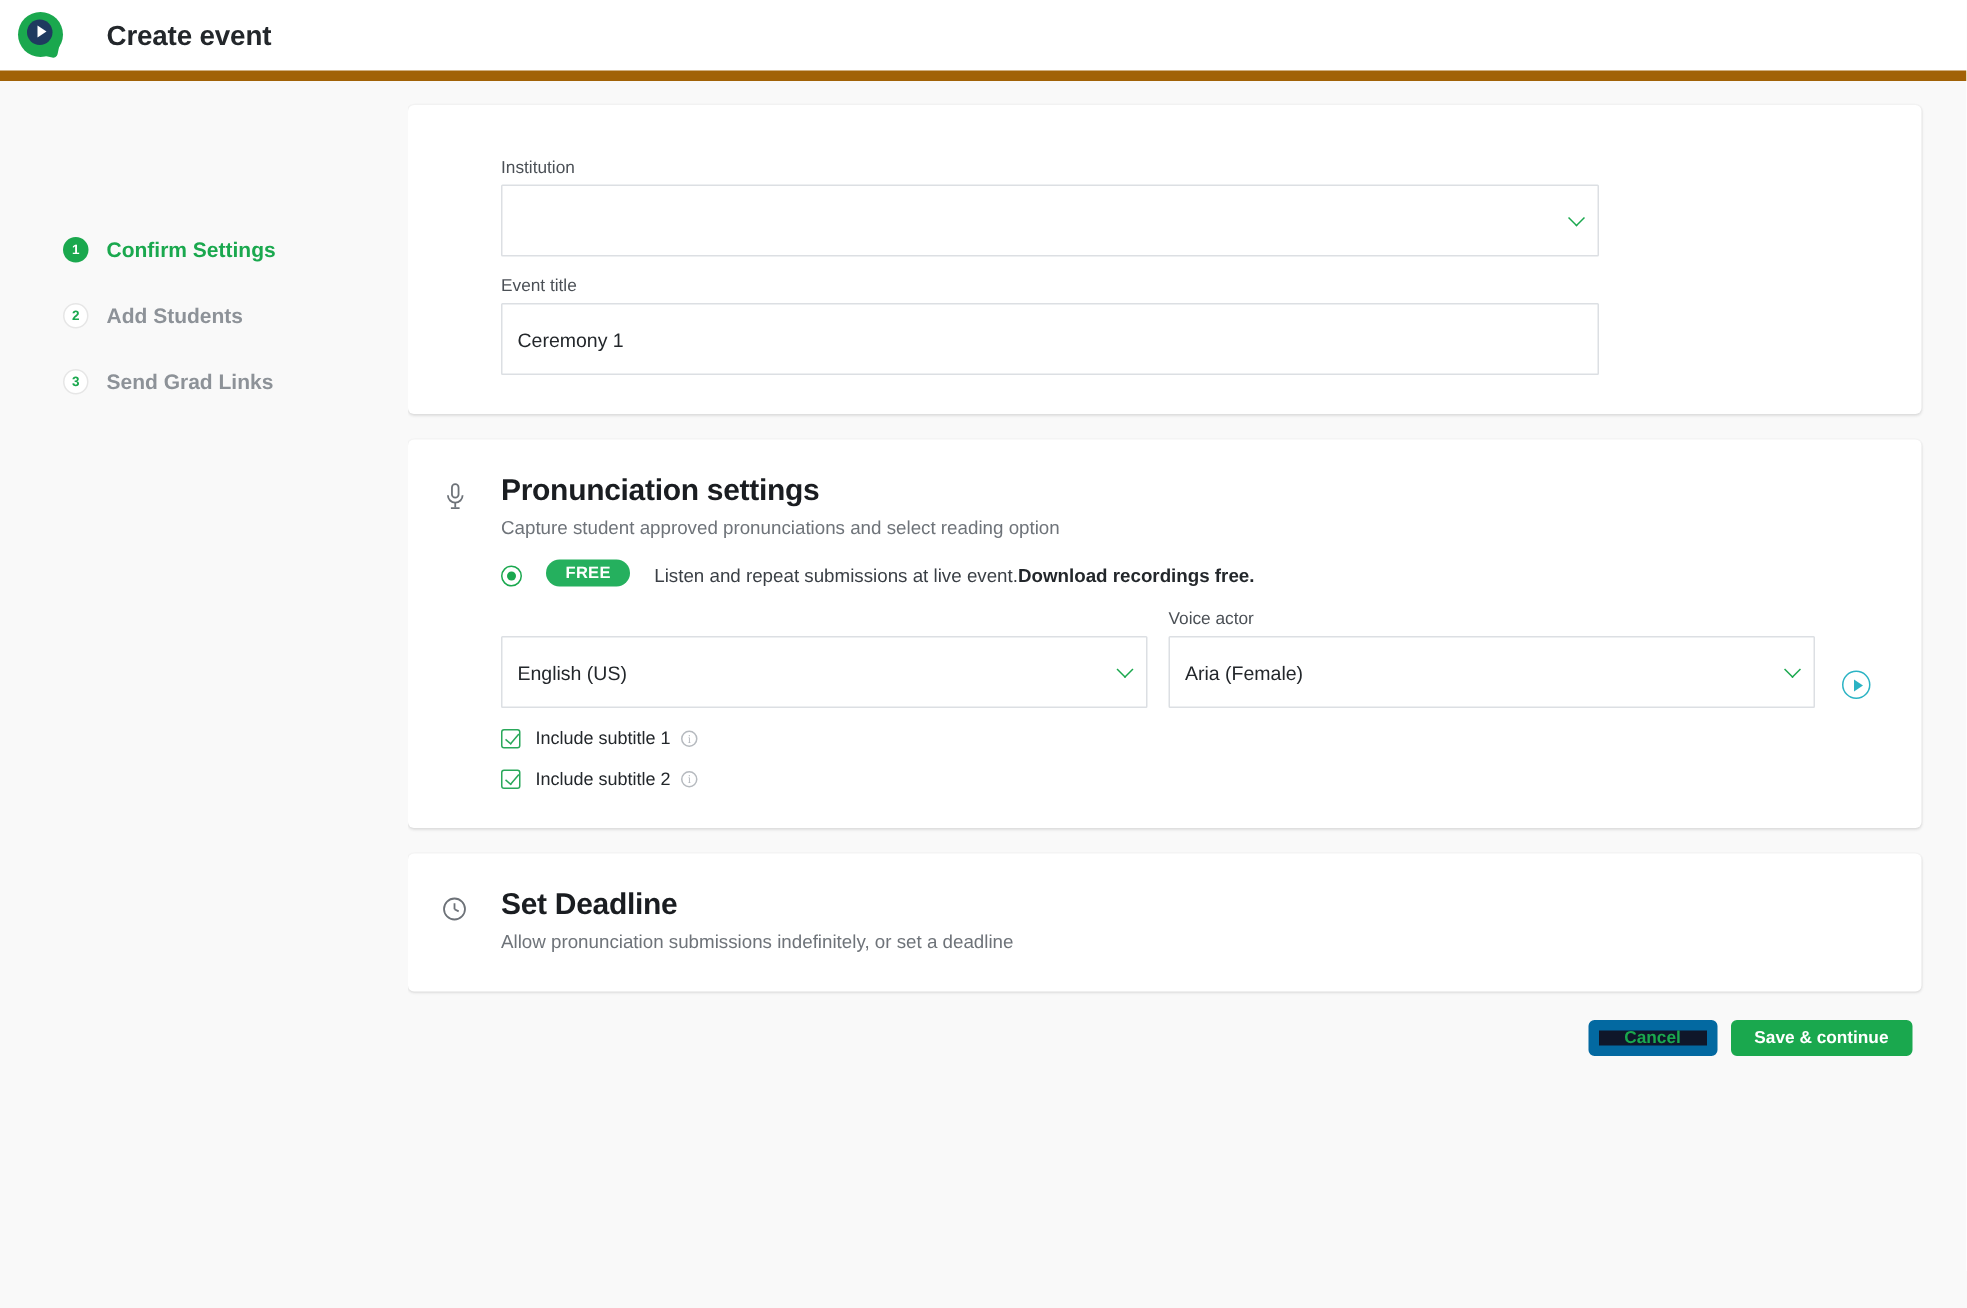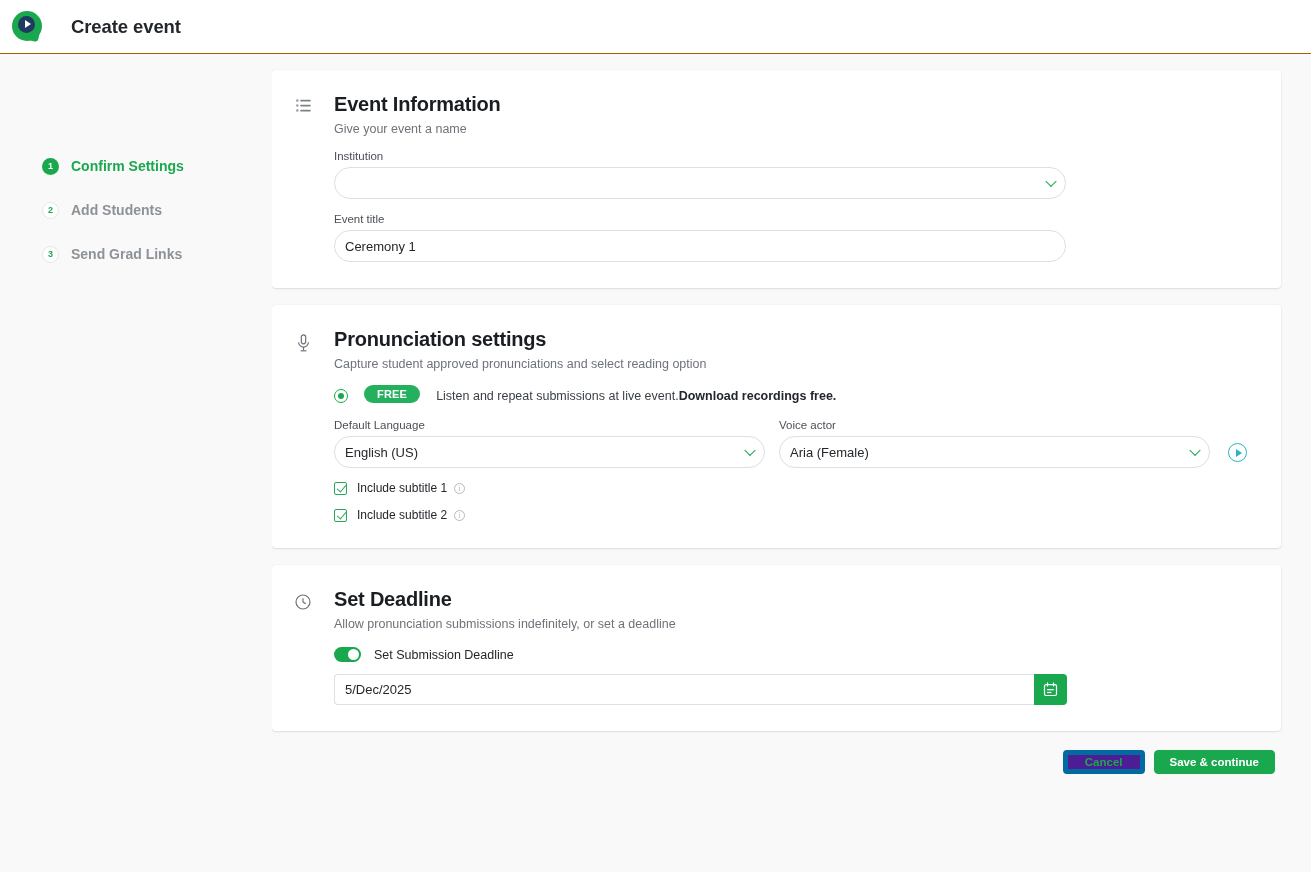--- a/index.html
+++ b/index.html
@@ -8,21 +8,21 @@
     background: #ffffff;
     font-family: "Liberation Sans", sans-serif;
     color: #23272b;
     overflow: hidden;
   }
 
   
   .topbar {
     height: 54px;
     background: #ffffff;
-    border-bottom: 1px solid #a16207;
+    border-bottom: 7px solid #a16207;
     display: flex;
     align-items: center;
     padding-left: 12px;
     position: relative;
     z-index: 5;
   }
   .logo { width: 32px; height: 32px; position: relative; flex: 0 0 auto; }
   .logo .bubble {
     position: absolute; left: 0; top: 0; width: 30px; height: 30px;
     background: #1aa84e; border-radius: 50% 50% 50% 50%/50% 50% 50% 50%;
@@ -122,23 +122,23 @@
   .card-sub {
     font-size: 12.5px; color: #6e7379; margin-top: 5px;
   }
   .card-body { padding-left: 42px; }
 
   .field { margin-top: 14px; }
   .field-label {
     font-size: 11.5px; color: #4b5056; margin-bottom: 5px;
   }
   .control {
-    height: 32px;
+    height: 48px;
     border: 1px solid #dcdfe3;
-    border-radius: 16px;
+    border-radius: 1px;
     background: #ffffff;
     display: flex; align-items: center;
     padding: 0 10px;
     font-size: 13px;
     color: #23272b;
     position: relative;
   }
   .control.select { padding-right: 30px; cursor: pointer; }
   .chev {
     position: absolute; right: 10px; top: 50%;
@@ -256,22 +256,22 @@
     padding-right: 6px;
     margin-top: 19px;
   }
   .btn {
     height: 24px; border-radius: 4px;
     font-size: 11.5px; font-weight: bold;
     display: flex; align-items: center; justify-content: center;
     cursor: pointer;
   }
   .btn-cancel {
-    background: #4c1d95; color: #1aa84e;
-    border: 5px solid #0369a1; padding: 0 17px;
+    background: #0f172a; color: #1aa84e;
+    border: 7px solid #0369a1; padding: 0 17px;
   }
   .btn-save {
     background: #1aa84e; color: #ffffff;
     border: 1px solid #1aa84e; padding: 0 15px;
   }
 </style>
 </head>
 <body>
 
 <div class="topbar">
@@ -302,36 +302,20 @@
     <div class="step inactive">
       <div class="step-badge">3</div>
       <div class="step-label">Send Grad Links</div>
     </div>
 
   </div>
 
   <div class="main">
 
     <div class="card">
-      <div class="card-head">
-        <div class="sec-icon">
-          <svg width="15" height="13" viewBox="0 0 15 13">
-            <circle cx="1.3" cy="1.5" r="1.3" fill="#9aa0a6"></circle>
-            <rect x="4.2" y="0.7" width="10.5" height="1.7" rx="0.6" fill="#7d8287"></rect>
-            <circle cx="1.3" cy="6.5" r="1.3" fill="#9aa0a6"></circle>
-            <rect x="4.2" y="5.7" width="10.5" height="1.7" rx="0.6" fill="#7d8287"></rect>
-            <circle cx="1.3" cy="11.5" r="1.3" fill="#9aa0a6"></circle>
-            <rect x="4.2" y="10.7" width="10.5" height="1.7" rx="0.6" fill="#7d8287"></rect>
-          </svg>
-        </div>
-        <div class="card-titles">
-          <div class="card-title">Event Information</div>
-          <div class="card-sub">Give your event a name</div>
-        </div>
-      </div>
 
       <div class="card-body">
         <div class="field">
           <div class="field-label">Institution</div>
           <div class="control select w-institution">
             <span></span>
             <span class="chev"></span>
           </div>
         </div>
 
@@ -366,21 +350,20 @@
               <div class="dot"></div>
             </div>
           <div class="badge-free">FREE</div>
           <div class="plan-text">
             <span>Listen and repeat submissions at live event.</span><b>Download recordings free.</b>
           </div>
         </div>
 
         <div class="dual">
           <div class="w-lang">
-            <div class="field-label">Default Language</div>
             <div class="control select">
               <span>English (US)</span>
               <span class="chev"></span>
             </div>
           </div>
 
           <div class="gap"></div>
 
           <div class="w-voice">
             <div class="field-label">Voice actor</div>
@@ -417,43 +400,20 @@
             <line x1="8" y1="4.2" x2="8" y2="8.2" stroke="#6d7278" stroke-width="1.2"></line>
             <line x1="8" y1="8.2" x2="10.8" y2="9.6" stroke="#6d7278" stroke-width="1.2"></line>
           </svg>
         </div>
         <div class="card-titles">
           <div class="card-title">Set Deadline</div>
           <div class="card-sub">Allow pronunciation submissions indefinitely, or set a deadline</div>
         </div>
       </div>
 
-      <div class="card-body">
-        <div class="toggle-row">
-          <div class="toggle">
-              <div class="knob"></div>
-            </div>
-          <div class="toggle-label">Set Submission Deadline</div>
-        </div>
-
-        <div class="date-row">
-          <div class="date-input">
-            <span>5/Dec/2025</span>
-          </div>
-          <div class="cal-btn">
-            <svg width="15" height="15" viewBox="0 0 16 16">
-              <rect x="1.6" y="2.8" width="12.8" height="11.6" rx="1.6" fill="none" stroke="#ffffff" stroke-width="1.3"></rect>
-              <line x1="4.8" y1="1" x2="4.8" y2="4.2" stroke="#ffffff" stroke-width="1.3" stroke-linecap="round"></line>
-              <line x1="11.2" y1="1" x2="11.2" y2="4.2" stroke="#ffffff" stroke-width="1.3" stroke-linecap="round"></line>
-              <line x1="4.4" y1="8.2" x2="11.6" y2="8.2" stroke="#ffffff" stroke-width="1.3"></line>
-              <line x1="4.4" y1="11.2" x2="9" y2="11.2" stroke="#ffffff" stroke-width="1.3"></line>
-            </svg>
-          </div>
-        </div>
-      </div>
     </div>
 
     <div class="actions">
       <div class="btn btn-cancel">Cancel</div>
       <div class="btn btn-save">Save &amp; continue</div>
     </div>
 
   </div>
 </div>
 

